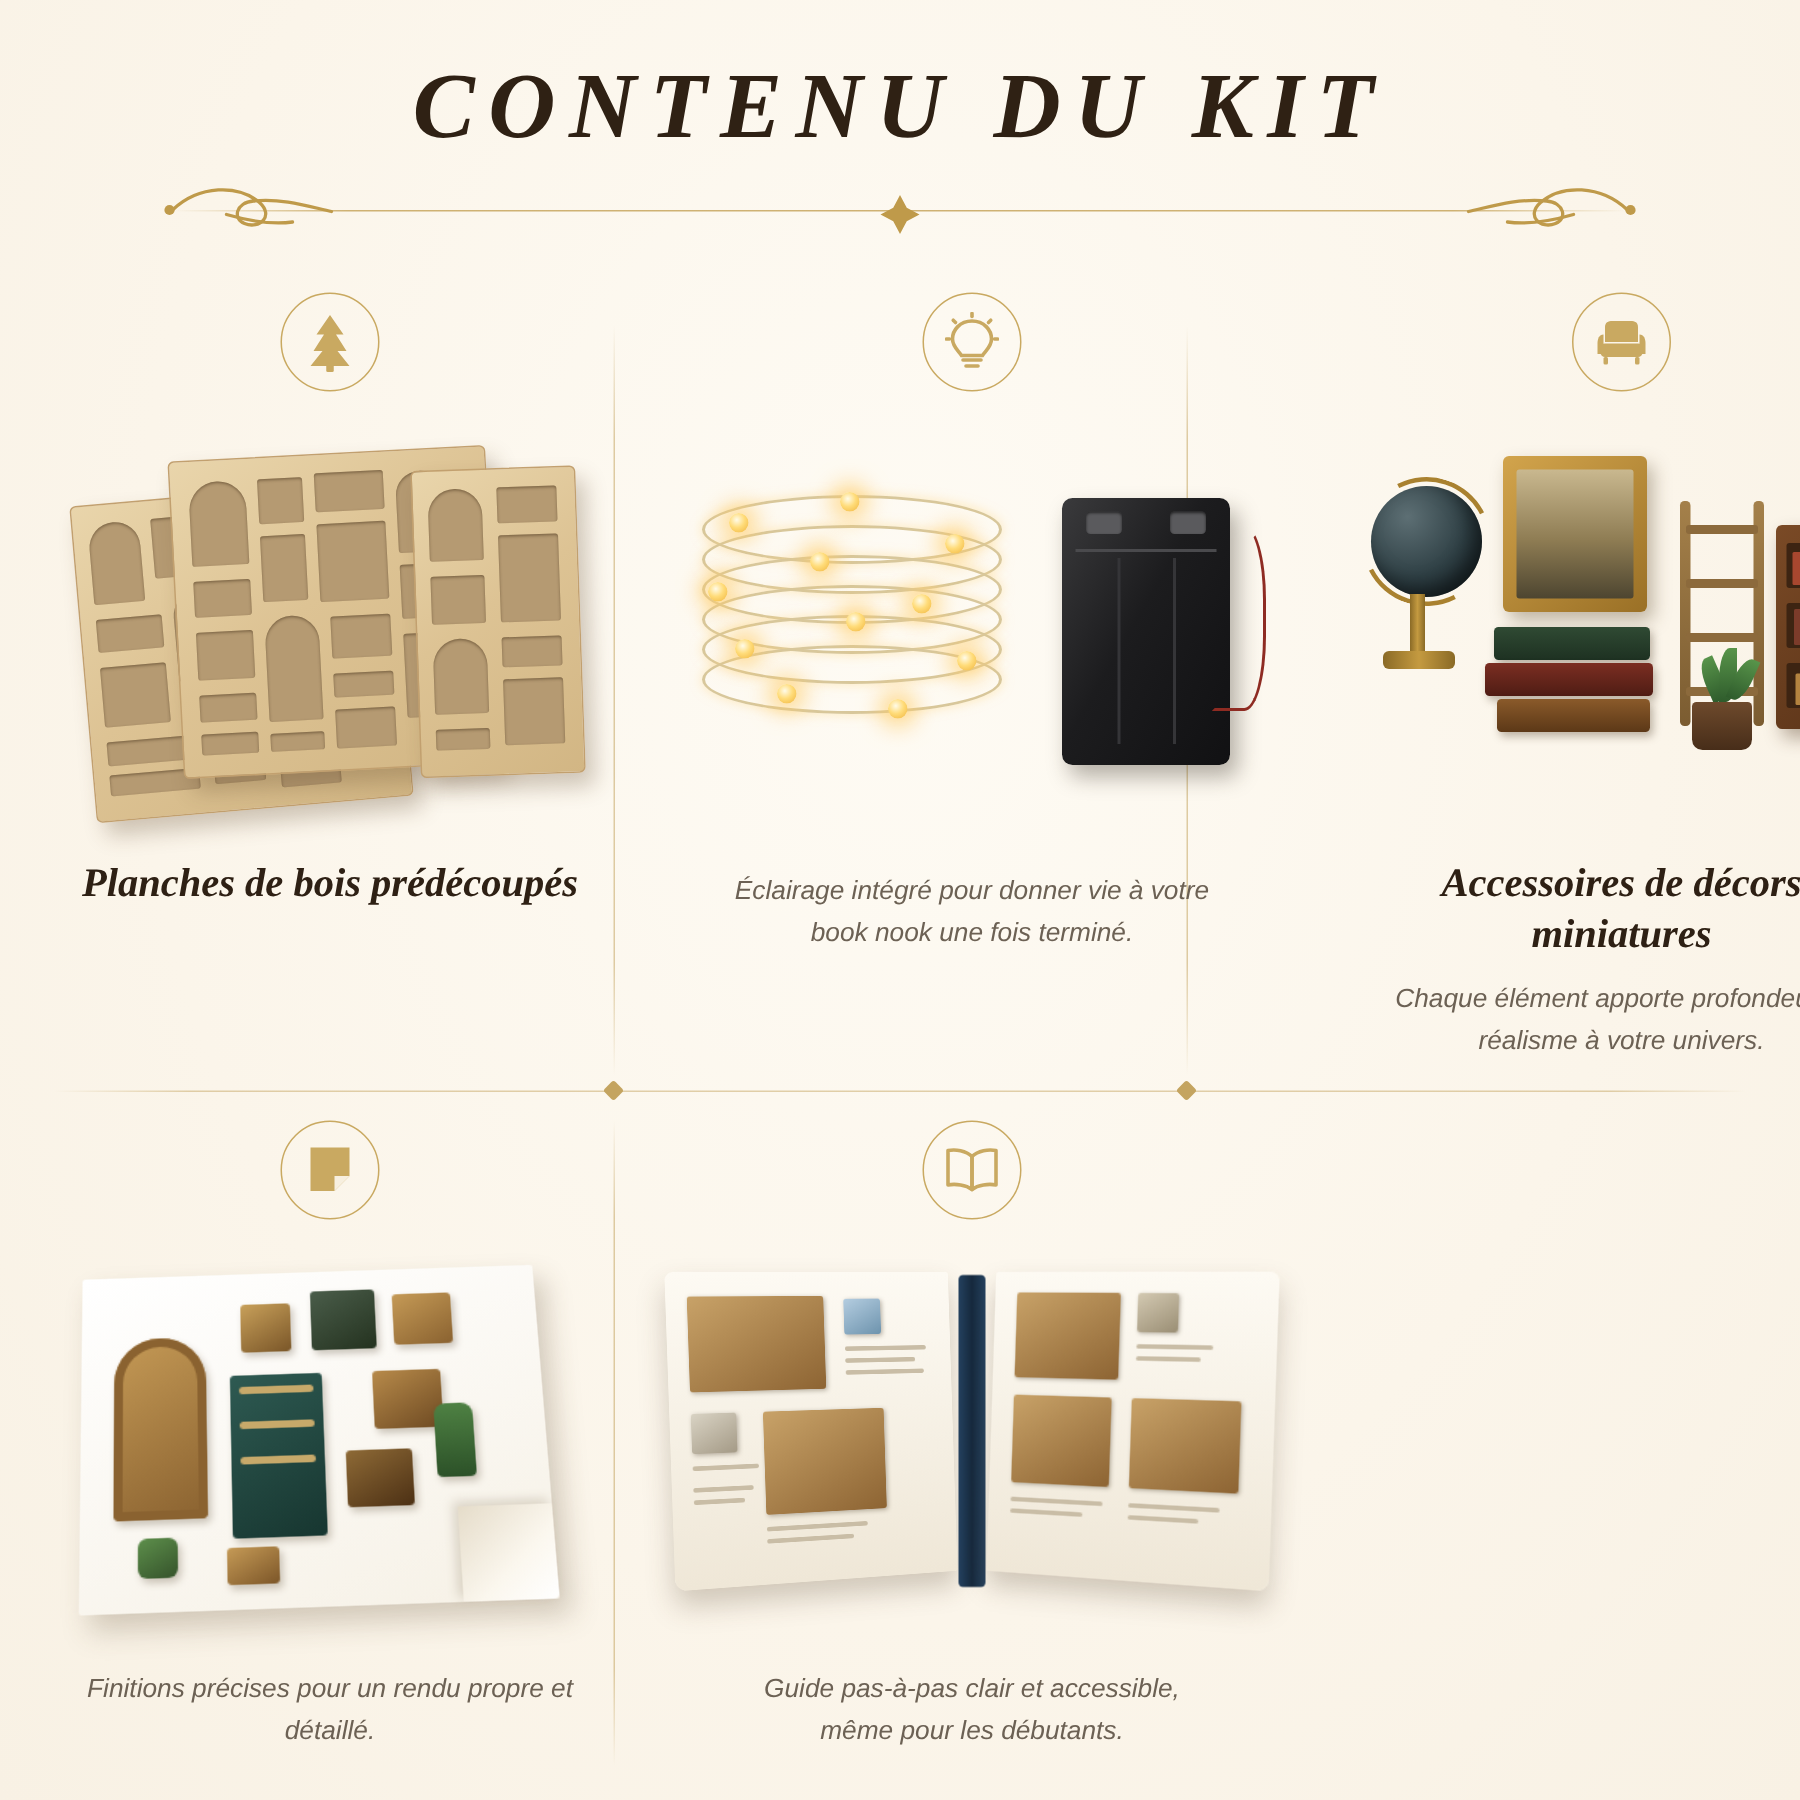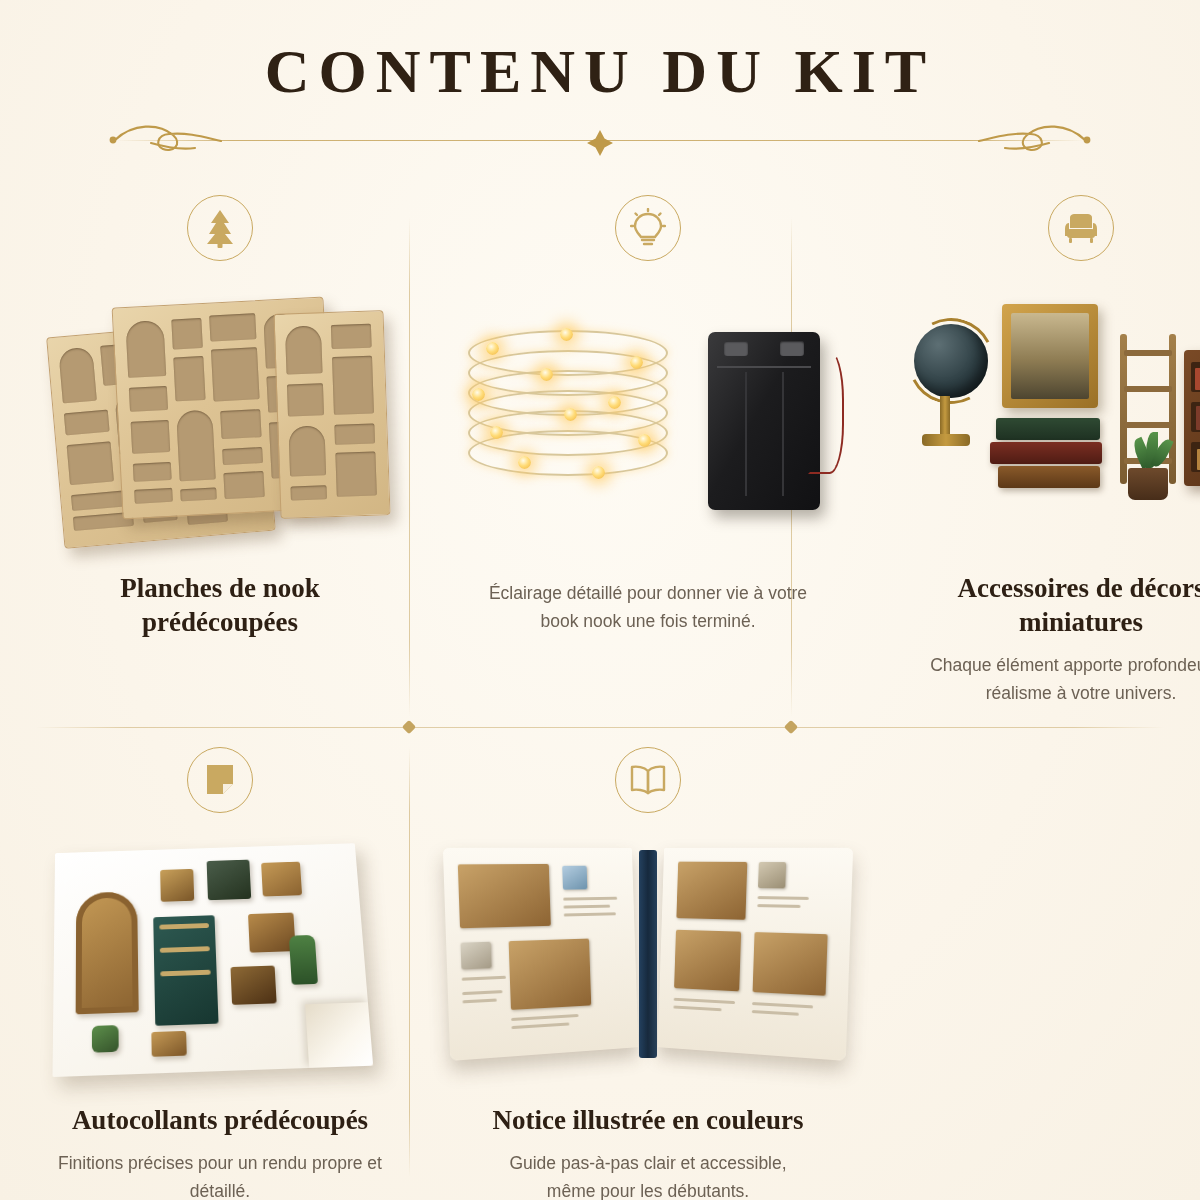--- a/index.html
+++ b/index.html
@@ -6,20 +6,21 @@
   html, body {
     width: 1200px; height: 1200px;
     background: #fdf8ef;
     font-family: "Liberation Sans", sans-serif;
     overflow: hidden;
   }
   .page {
     position: relative;
     width: 1200px; height: 1200px;
     background: radial-gradient(ellipse at 50% 35%, #fefbf4 0%, #fbf5ea 60%, #f8f1e4 100%);
+    font-style: italic;
   }
 
   
   .header {
     padding-top: 36px;
     text-align: center;
   }
   .title {
     font-family: "Liberation Serif", serif;
     font-size: 62px;
@@ -380,21 +381,21 @@
             <div class="cut" style="left:56px;top:44px;width:40px;height:58px;"></div>
             <div class="cut" style="left:10px;top:70px;width:36px;height:32px;"></div>
             <div class="cut" style="left:10px;top:112px;width:36px;height:50px;border-radius:18px 18px 2px 2px;"></div>
             <div class="cut" style="left:56px;top:112px;width:40px;height:20px;"></div>
             <div class="cut" style="left:56px;top:140px;width:40px;height:44px;"></div>
             <div class="cut" style="left:10px;top:172px;width:36px;height:14px;"></div>
           </div>
         </div>
       </div>
 
-      <div class="cap-title">Planches de nook prédécoupées</div>
+      <div class="cap-title">Planches de bois prédécoupés</div>
     </div>
 
     <div class="cell">
       <div class="badge">
         <svg width="36" height="40" viewBox="0 0 36 40">
           <g fill="none" stroke="#c9a961" stroke-width="2.4" stroke-linecap="round">
             <path d="M18 6 C 10 6, 5 12, 5 18 C 5 23, 9 26, 11 29 L25 29 C 27 26, 31 23, 31 18 C 31 12, 26 6, 18 6 Z"></path>
             <path d="M12 32 L24 32"></path>
             <path d="M14 36 L22 36"></path>
             <path d="M18 1 L18 3"></path>
@@ -431,21 +432,21 @@
             <div class="btn-sw" style="left:16px;"></div>
             <div class="btn-sw" style="right:16px;"></div>
             <div class="lidline"></div>
             <div class="vline" style="left:37px;"></div>
             <div class="vline" style="left:74px;"></div>
           </div>
           <div class="wire" style="right:-16px; top:48px; width:36px; height:124px;"></div>
         </div>
       </div>
 
-      <div class="cap-body">Éclairage détaillé pour donner vie à votre book nook une fois terminé.</div>
+      <div class="cap-body">Éclairage intégré pour donner vie à votre book nook une fois terminé.</div>
     </div>
 
     <div class="cell">
       <div class="badge">
         <svg width="38" height="36" viewBox="0 0 38 36">
           <g fill="#c9a961">
             <path d="M7 13 C4 13, 3 16, 3 19 L3 26 L7 26 L7 17 Z"></path>
             <path d="M31 13 C34 13, 35 16, 35 19 L35 26 L31 26 L31 17 Z"></path>
             <path d="M8 8 C8 5, 10 4, 13 4 L25 4 C28 4, 30 5, 30 8 L30 18 L8 18 Z"></path>
             <rect x="5" y="19" width="28" height="9" rx="3"></rect>
@@ -536,21 +537,20 @@
 
             <div class="st" style="left:236px; top:96px; width:26px; height:50px; border-radius:8px 8px 4px 4px; background:linear-gradient(180deg,#4e8143,#2c5128);"></div>
 
             <div class="st" style="left:38px; top:180px; width:26px; height:26px; border-radius:6px; background:linear-gradient(150deg,#5d8f4b,#35532b);"></div>
             <div class="st" style="left:96px; top:188px; width:34px; height:24px; background:linear-gradient(150deg,#c59a56,#7c5628);"></div>
             <div class="curl"></div>
           </div>
         </div>
       </div>
 
-      <div class="cap-title">Autocollants prédécoupés</div>
       <div class="cap-body">Finitions précises pour un rendu propre et détaillé.</div>
     </div>
 
     <div class="cell" style="padding-top:20px;">
       <div class="badge">
         <svg width="40" height="34" viewBox="0 0 40 34">
           <g fill="none" stroke="#c9a961" stroke-width="2.4" stroke-linejoin="round">
             <path d="M20 8 C16 4, 9 3, 4 4 L4 27 C9 26, 16 27, 20 30 Z"></path>
             <path d="M20 8 C24 4, 31 3, 36 4 L36 27 C31 26, 24 27, 20 30 Z"></path>
           </g>
@@ -584,20 +584,19 @@
             <div class="pn" style="left:16px; top:84px;  width:70px; height:60px;"></div>
             <div class="pn" style="left:100px;top:84px;  width:74px; height:60px;"></div>
             <div class="tl" style="left:16px; top:154px; width:66px;"></div>
             <div class="tl" style="left:16px; top:162px; width:52px;"></div>
             <div class="tl" style="left:100px;top:154px; width:62px;"></div>
             <div class="tl" style="left:100px;top:162px; width:48px;"></div>
           </div>
         </div>
       </div>
 
-      <div class="cap-title">Notice illustrée en couleurs</div>
       <div class="cap-body">Guide pas-à-pas clair et accessible, même pour les débutants.</div>
     </div>
 
     <div class="cell"></div>
 
   </div>
 </div>
 
 </body></html>

